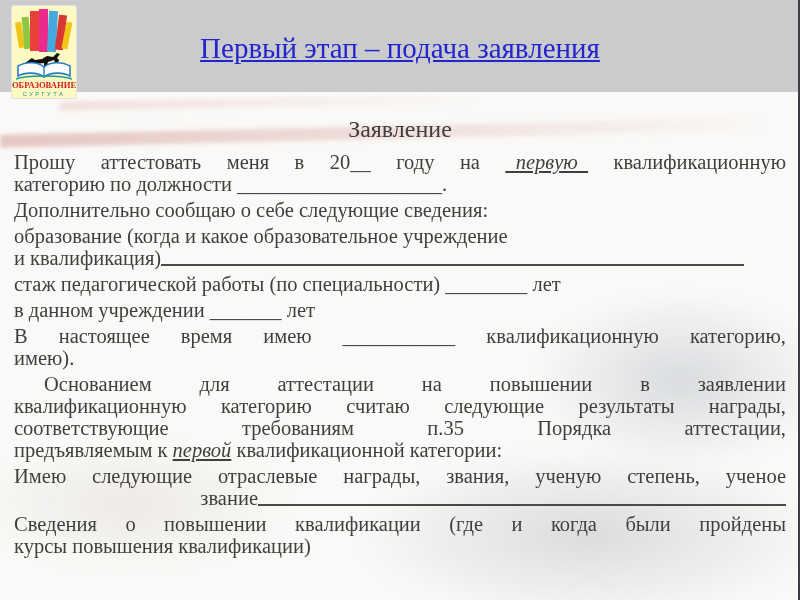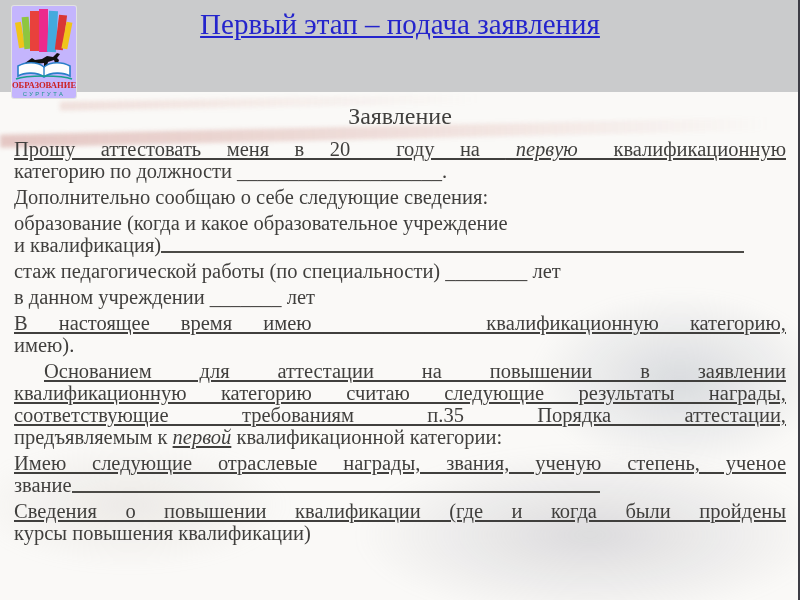--- a/index.html
+++ b/index.html
@@ -5,45 +5,45 @@
   :root{
     --band:#cacbcc; --title:#2424cc; --text:#403f3d;
     --red:#cc1f1f; --teal:#17958c; --edge:#3d3d45; --paper:#faf9f7;
   }
   html,body{margin:0;padding:0;background:#888;}
   .slide{position:relative;width:800px;height:600px;overflow:hidden;
     background:var(--paper);font-family:"Liberation Serif","DejaVu Serif",serif;}
   
   .band{position:absolute;top:0;left:0;right:0;height:92px;background:var(--band);}
   .title{position:absolute;top:0;left:0;right:0;height:96px;display:flex;
-    align-items:flex-start;justify-content:center;padding-top:8px;box-sizing:border-box;}
+    align-items:center;justify-content:center;padding-top:1px;box-sizing:border-box;}
   .title a{color:var(--title);font-size:29px;text-decoration:underline;cursor:pointer;}
-  .logo{position:absolute;top:6px;left:12px;width:64px;height:92px;background:#c4b5fd;
+  .logo{position:absolute;top:6px;left:12px;width:64px;height:92px;background:#fef9c3;
     border-radius:2px;box-shadow:0 0 0 1px #e2e2e2;}
   
   .bg{position:absolute;pointer-events:none;}
   .bg-streak1{top:126px;left:0;width:770px;height:13px;transform:rotate(-1.3deg);
     background:linear-gradient(90deg,rgba(193,118,112,.38),rgba(205,135,125,.22) 55%,rgba(205,135,125,0));filter:blur(2px);}
   .bg-streak2{top:98px;left:60px;width:420px;height:9px;transform:rotate(-1deg);
     background:linear-gradient(90deg,rgba(214,160,150,.28),rgba(214,160,150,0));filter:blur(2px);}
   .bg-blob1{right:-30px;top:290px;width:300px;height:180px;
     background:radial-gradient(ellipse at center,rgba(165,172,184,.38),rgba(165,172,184,0) 70%);filter:blur(5px);}
   .bg-blob2{right:-20px;bottom:-20px;width:460px;height:170px;
     background:radial-gradient(ellipse at center,rgba(158,158,168,.32),rgba(158,158,168,0) 72%);filter:blur(6px);}
   .bg-blob3{left:-30px;bottom:30px;width:320px;height:130px;
     background:radial-gradient(ellipse at center,rgba(202,196,190,.28),rgba(202,196,190,0) 70%);filter:blur(6px);}
   
   .body{position:absolute;top:92px;left:0;right:0;bottom:0;overflow:hidden;
     padding:6px 14px 0 14px;}
   .heading{font-size:24px;line-height:30px;text-align:center;color:var(--text);
-    margin:3px 0 7px 0;}
+    margin:16px 0 7px 0;}
   .para{margin:0 0 4px 0;}
   .ln{font-size:20.5px;line-height:22px;color:var(--text);}
-  .ln.just{text-align:justify;text-align-last:justify;text-decoration:underline;}
-  .ln.flexln{display:flex;}
+  .ln.just{text-align:justify;text-align-last:justify;}
+  .ln.flexln{display:flex;justify-content:flex-end;}
   .ln.indent{text-indent:30px;}
   .iu{font-style:italic;text-decoration:underline;text-align:center;}
   .fill{border-bottom:2px solid #4b4a46;margin-bottom:3px;}
   
   .edge-right{position:absolute;top:0;right:0;width:2px;height:600px;background:var(--edge);}
 </style>
 </head>
 <body>
 
 <div class="slide">

